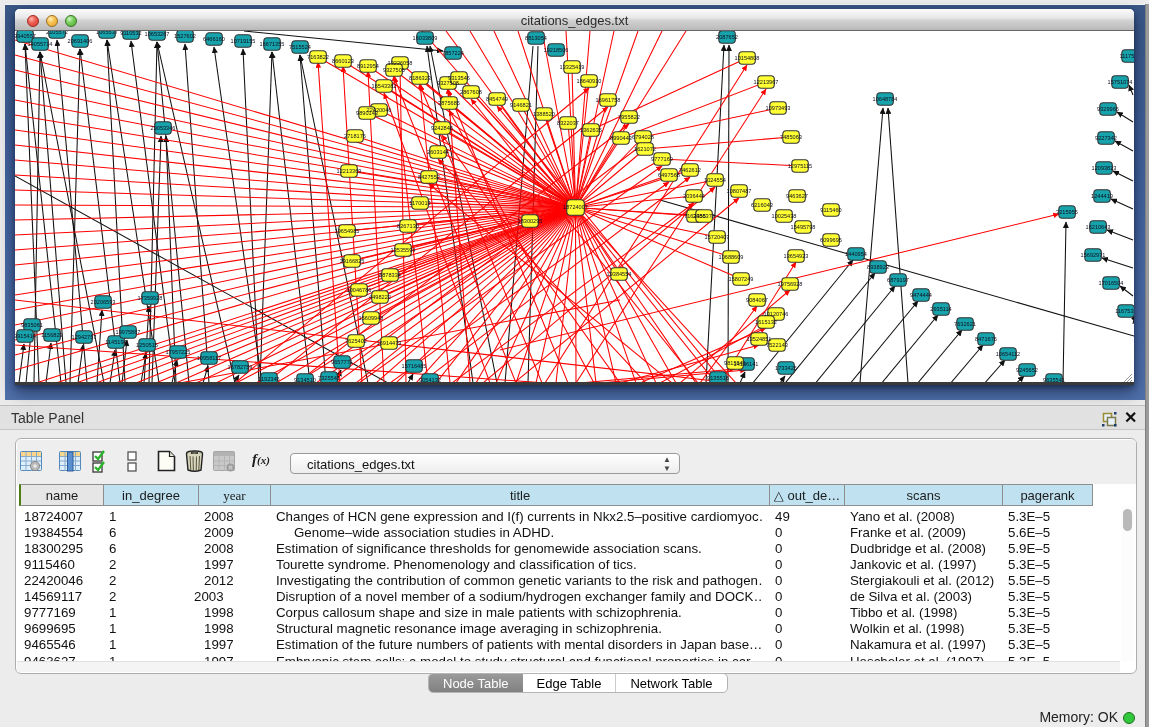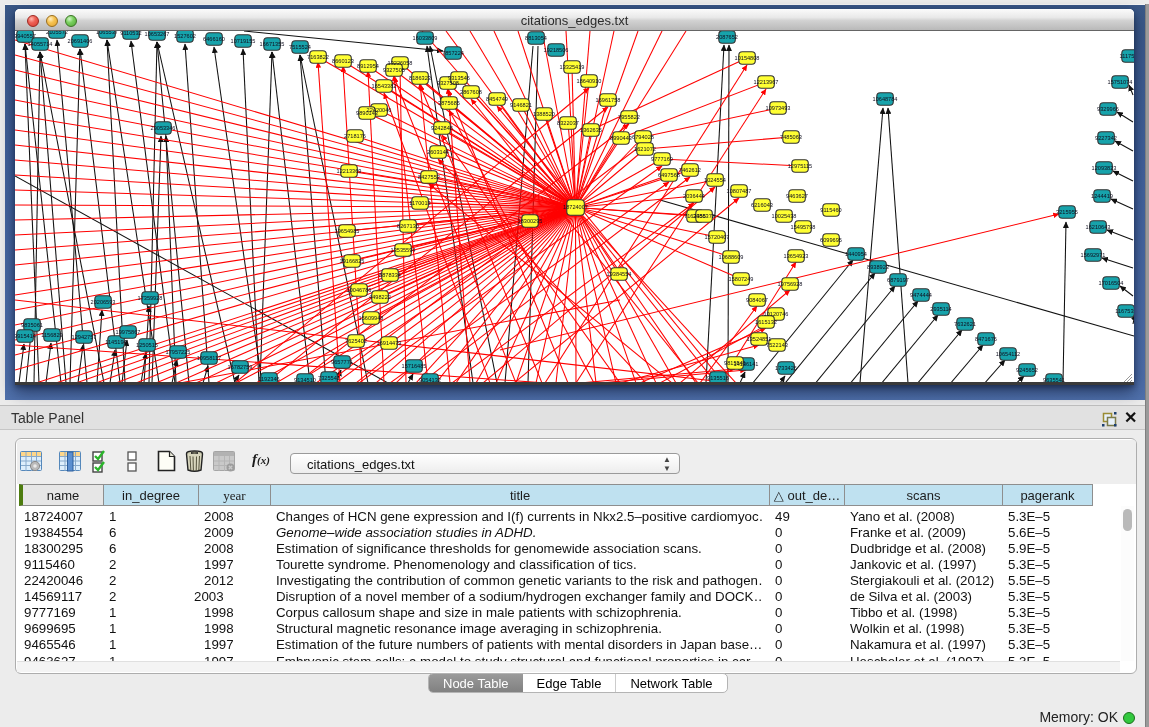--- a/index.html
+++ b/index.html
@@ -688,41 +688,41 @@
         <circle cx="17.5" cy="16.5" r="4" fill="#9d9d9d"></circle>
         <path d="M15.8 14.8 l3.4 3.4 M19.2 14.8 l-3.4 3.4" stroke="#c9c9c9" stroke-width="1.3"></path>
       </svg>
 <div style="position:absolute;left:235px;top:11px;font-size:15px;font-style:italic;font-weight:bold;color:#1a1a1a;font-family:'Liberation Serif',serif">f<span style="font-size:11px">(x)</span></div>
       <div id="combo">
         <span class="txt">citations_edges.txt</span>
         <span class="arr">▲<br>▼</span>
       </div>
     </div>
     <div id="tbl">
-      <div class="hdr" style="left:0px;width:85px;background:#e6e6e6;border-left:4px solid #4d7c0f;">name</div>
+      <div class="hdr" style="left:0px;width:85px;background:#e6e6e6;border-left:2px solid #4d7c0f;">name</div>
 <div class="hdr" style="left:85px;width:95px;">in_degree</div>
 <div class="hdr" style="left:180px;width:72px;font-family:Liberation Serif, serif;">year</div>
 <div class="hdr" style="left:252px;width:499px;">title</div>
 <div class="hdr" style="left:751px;width:75px;">△ out_de…</div>
 <div class="hdr" style="left:826px;width:158px;">scans</div>
 <div class="hdr" style="left:984px;width:90px;">pagerank</div>
 <div class="row" style="top:25.0px">
         <span class="c" style="left:5px;">18724007</span>
         <span class="c" style="left:90px;">1</span>
         <span class="c" style="left:185px;">2008</span>
         <span class="c" style="left:257px;display:inline-block;width:486px;overflow:hidden;">Changes of HCN gene expression and I(f) currents in Nkx2.5–positive cardiomyoc…</span>
         <span class="c" style="left:756px;">49</span>
         <span class="c" style="left:831px;display:inline-block;width:152px;overflow:hidden;">Yano et al. (2008)</span>
         <span class="c" style="left:989px;">5.3E–5</span>
       </div>
 <div class="row" style="top:41.0px">
         <span class="c" style="left:5px;">19384554</span>
         <span class="c" style="left:90px;">6</span>
         <span class="c" style="left:185px;">2009</span>
-        <span class="c" style="left:257px;display:inline-block;width:486px;overflow:hidden;font-style:italic;">Genome–wide association studies in ADHD.</span>
+        <span class="c" style="left:275px;display:inline-block;width:486px;overflow:hidden;">Genome–wide association studies in ADHD.</span>
         <span class="c" style="left:756px;">0</span>
         <span class="c" style="left:831px;display:inline-block;width:152px;overflow:hidden;">Franke et al. (2009)</span>
         <span class="c" style="left:989px;">5.6E–5</span>
       </div>
 <div class="row" style="top:57.1px">
         <span class="c" style="left:5px;">18300295</span>
         <span class="c" style="left:90px;">6</span>
         <span class="c" style="left:185px;">2008</span>
         <span class="c" style="left:257px;display:inline-block;width:486px;overflow:hidden;">Estimation of significance thresholds for genomewide association scans.</span>
         <span class="c" style="left:756px;">0</span>

